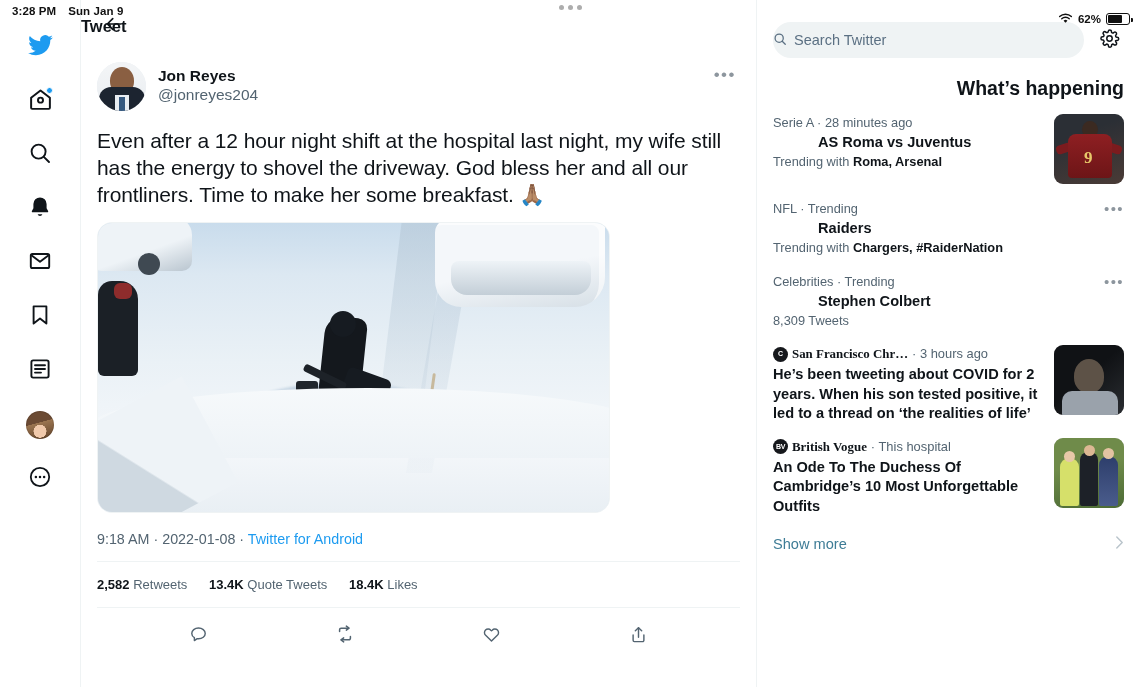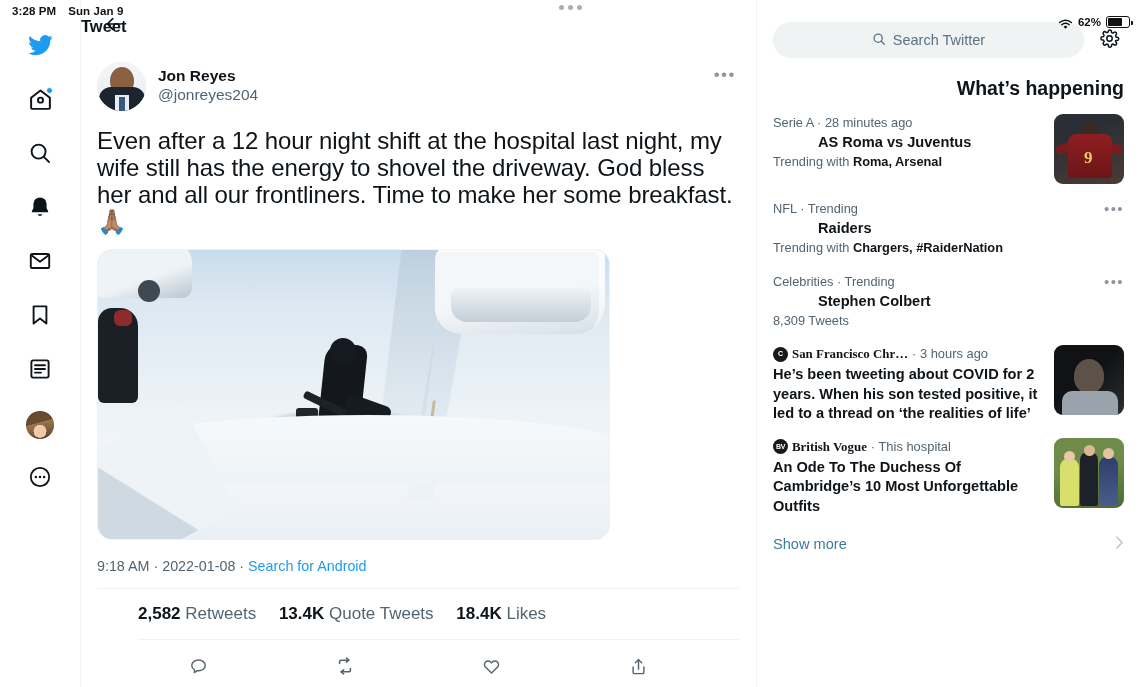--- a/index.html
+++ b/index.html
@@ -19,22 +19,22 @@
   }
   .sb-time {
     font-size: 11.5px; font-weight: bold; color: #111; margin-left: 12px;
     letter-spacing: .1px;
   }
   .sb-date {
     font-size: 11.5px; font-weight: bold; color: #111; margin-left: 12px;
     letter-spacing: .1px;
   }
   .sb-right {
-    position: absolute; right: 10px; top: 16px; height: 22px;
-    display: flex; align-items: flex-start; gap: 5px;
+    position: absolute; right: 10px; top: 8px; height: 22px;
+    display: flex; align-items: center; gap: 5px;
   }
   .sb-batt-pct { font-size: 11.5px; font-weight: bold; color: #111; }
   .batt {
     width: 24px; height: 12px; border: 1.4px solid #111; border-radius: 3px;
     position: relative; display: inline-block;
   }
   .batt::after {
     content: ""; position: absolute; right: -3.5px; top: 3.5px;
     width: 2px; height: 4px; background: #111; border-radius: 0 1px 1px 0;
   }
@@ -99,37 +99,36 @@
   }
   .author-meta { margin-left: 12px; padding-top: 4px; flex: 1; }
   .author-name { font-size: 15.5px; font-weight: bold; line-height: 19px; }
   .author-handle { font-size: 15.5px; color: #536471; line-height: 20px; }
   .more-dots {
     color: #8d969e; font-size: 17px; line-height: 10px; letter-spacing: 1.5px;
     padding: 8px 4px; cursor: pointer; align-self: flex-start;
   }
 
   .tweet-text {
-    font-size: 24px; line-height: 27px; letter-spacing: -.1px;
+    font-size: 21px; line-height: 27px; letter-spacing: -.1px;
     margin-top: 14px; color: #0f1419; word-wrap: break-word;
   }
   .tweet-media {
     margin-top: 14px; width: 513px; height: 291px;
     border-radius: 15px; overflow: hidden; position: relative;
     background: #dfe9f2; border: 1px solid #eff3f4;
   }
   .tweet-meta {
     font-size: 14.3px; color: #536471; padding: 18px 0 14px 0;
     border-bottom: 1px solid #eff3f4;
   }
   .tweet-meta a { color: #1d9bf0; text-decoration: none; }
   .tweet-stats {
-    font-size: 17px; color: #536471; padding: 15px 0 15px 0;
+    font-size: 13px; color: #536471; padding: 15px 0 15px 0;
     border-bottom: 1px solid #eff3f4;
-    margin-left: 41px;
   }
   .tweet-stats b { color: #0f1419; font-weight: bold; }
   .stat-group { margin-right: 18px; white-space: nowrap; }
   .action-bar {
     display: flex; align-items: center; justify-content: space-around;
     padding: 10px 28px 12px 28px;
   }
   .action-btn {
     width: 36px; height: 36px; border-radius: 50%;
     display: flex; align-items: center; justify-content: center; cursor: pointer;
@@ -137,21 +136,21 @@
   }
 
   
   .right {
     flex: 1; height: 687px; padding: 22px 16px 0 16px; background: #fff;
     overflow: hidden;
   }
   .search-row { display: flex; align-items: center; gap: 10px; }
   .search-box {
     flex: 1; height: 36px; background: #eff3f4; border-radius: 999px;
-    display: flex; align-items: center; justify-content: center; gap: 7px;
+    display: flex; align-items: center; gap: 7px;
     color: #5b7083; font-size: 14.5px; cursor: text;
   }
   .gear-btn {
     width: 30px; height: 30px; display: flex; align-items: center; justify-content: center;
     border-radius: 50%; cursor: pointer; color: #0f1419;
   }
   .panel-title { font-size: 19.5px; font-weight: bold; margin: 19px 0 6px 4px; text-align: right; }
 
   .trend {
     display: flex; align-items: flex-start; gap: 10px;
@@ -382,21 +381,21 @@
         <span class="sn-cord"></span>
         <span class="sn-ridge"></span>
           <span class="sn-curb"></span>
       </div>
 
       <div class="tweet-meta">
         <span>9:18 AM</span>
         <span>·</span>
         <span>2022-01-08</span>
         <span>·</span>
-        <a href="#">Search for Android</a>
+        <a href="#">Twitter for Android</a>
       </div>
 
       <div class="tweet-stats">
         <span class="stat-group"><b>2,582</b> <span>Retweets</span></span>
         <span class="stat-group"><b>13.4K</b> <span>Quote Tweets</span></span>
         <span class="stat-group"><b>18.4K</b> <span>Likes</span></span>
       </div>
 
       <div class="action-bar">
         <div class="action-btn">

